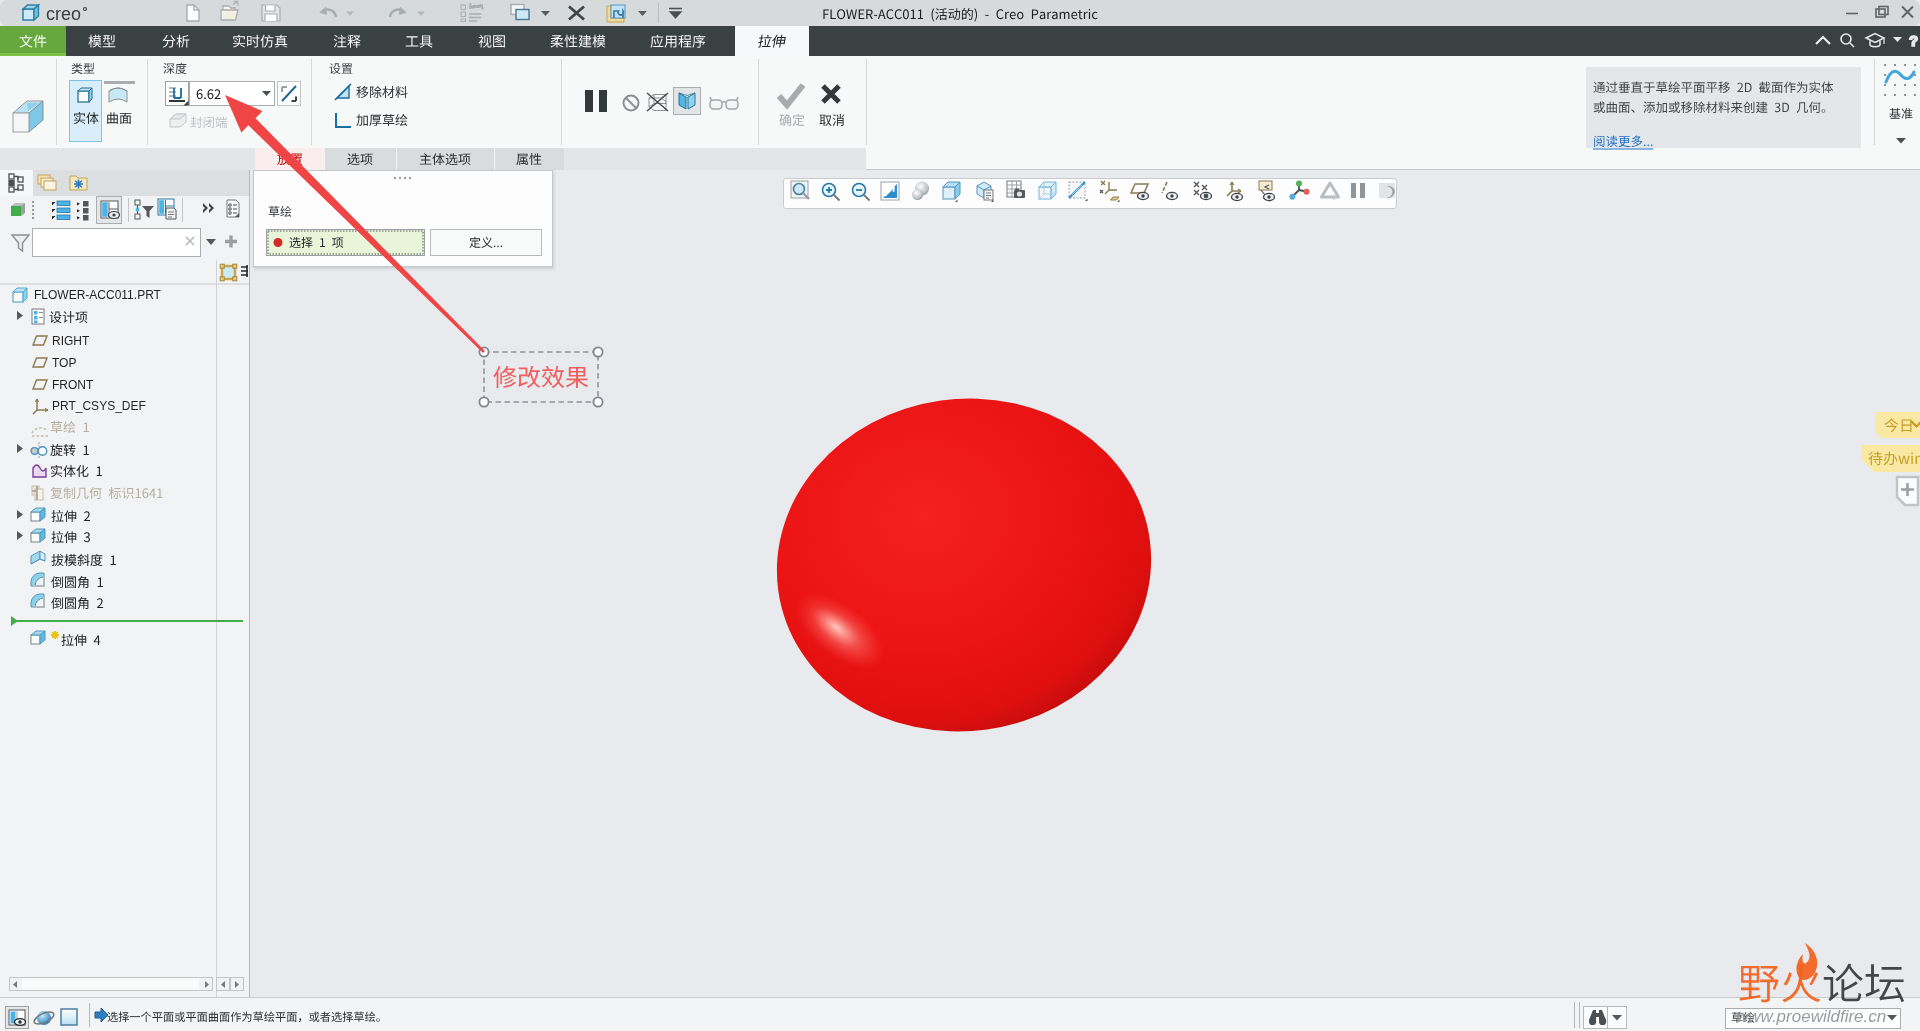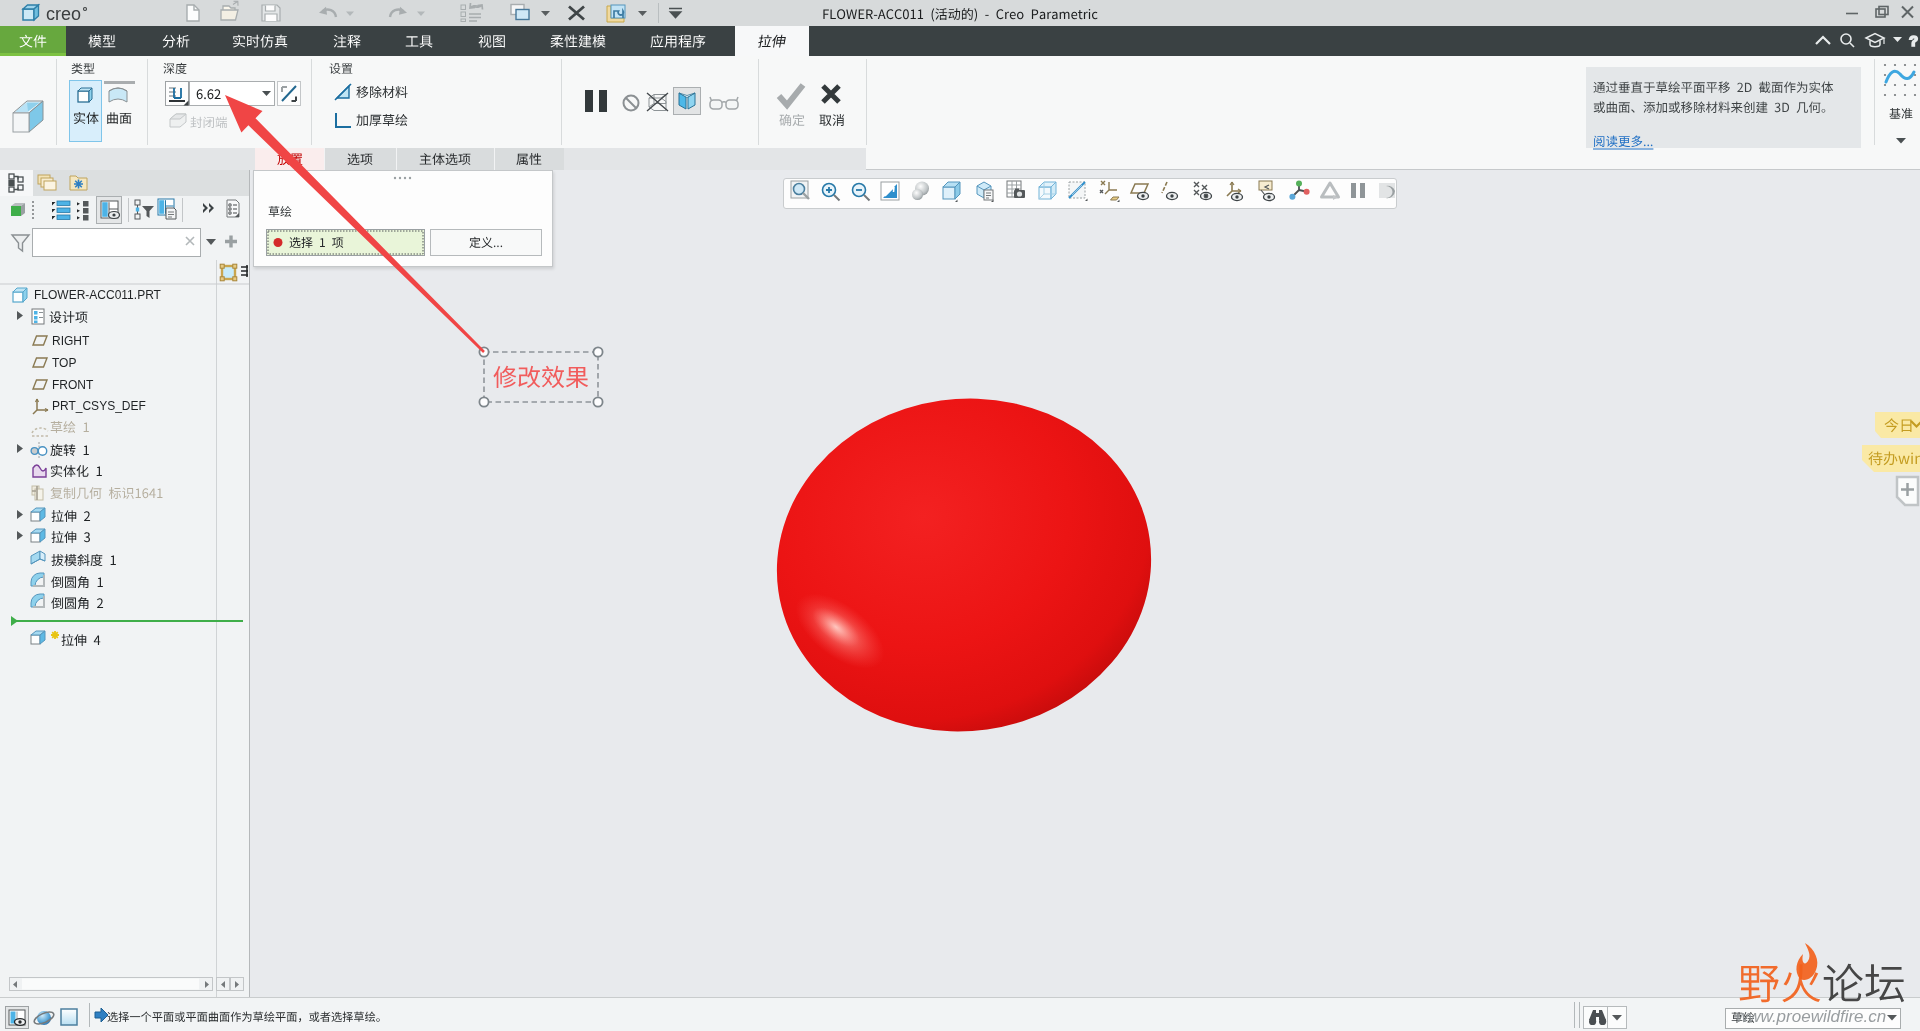--- a/index.html
+++ b/index.html
@@ -1,20 +1,20 @@
 <!DOCTYPE html>
 <html><head>
 <meta charset="utf-8">
 <style>
 html,body{margin:0;padding:0;background:#e8eaed;}
 #root{position:relative;width:1920px;height:1031px;overflow:hidden;
   font-family:"Liberation Sans",sans-serif;}
 .abs{position:absolute;}
 .lt{font-family:"Liberation Sans",sans-serif;font-size:12px;fill:#1f2224;}
-#titlebar{left:0;top:0;width:1920px;height:26px;background:#d7dadb;z-index:10;}
+#titlebar{left:0;top:0;width:1920px;height:26px;background:#d7dadb;z-index:10;border-radius:6px;}
 #menubar{left:0;top:26px;width:1920px;height:30px;background:#3a4143;z-index:10;}
 #filetab{left:0;top:0;width:66px;height:30px;background:#67a83e;
   border-bottom:3px solid #7dc242;box-sizing:border-box;}
 #acttab{left:735px;top:0;width:74px;height:30px;background:#f7f8f9;}
 #ribbon{left:0;top:56px;width:1920px;height:92px;background:#f7f8f8;z-index:10;}
 #ribext{left:866px;top:148px;width:1054px;height:21px;background:#f7f8f8;
   border-bottom:1px solid #c6c9cb;z-index:10;}
 #tabrow{left:0;top:148px;width:866px;height:22px;background:#e3e5e7;z-index:10;}
 .dtab{position:absolute;top:0;height:22px;background:#d9dcdd;border-left:1px solid #f2f3f4;box-sizing:border-box;}
 #dtact{position:absolute;top:0;height:22px;background:#faeded;}

